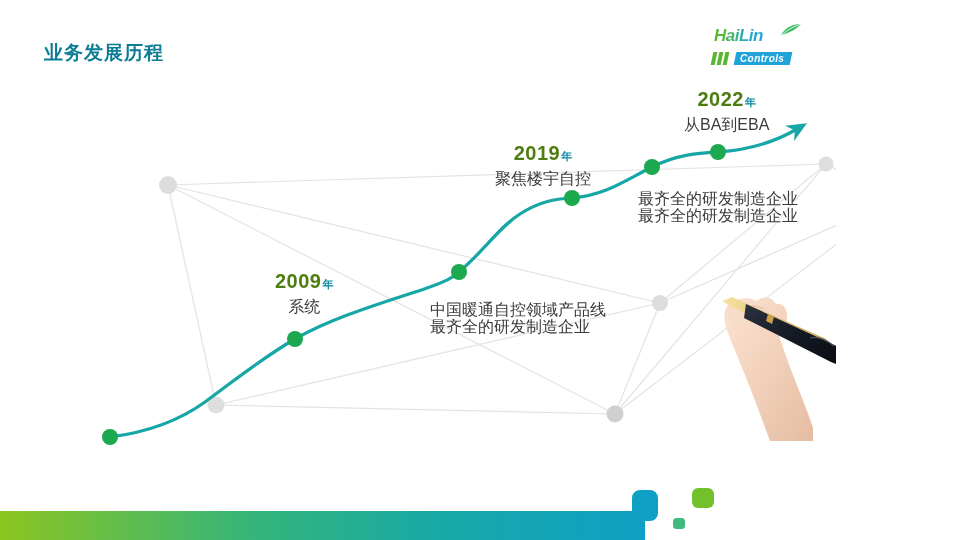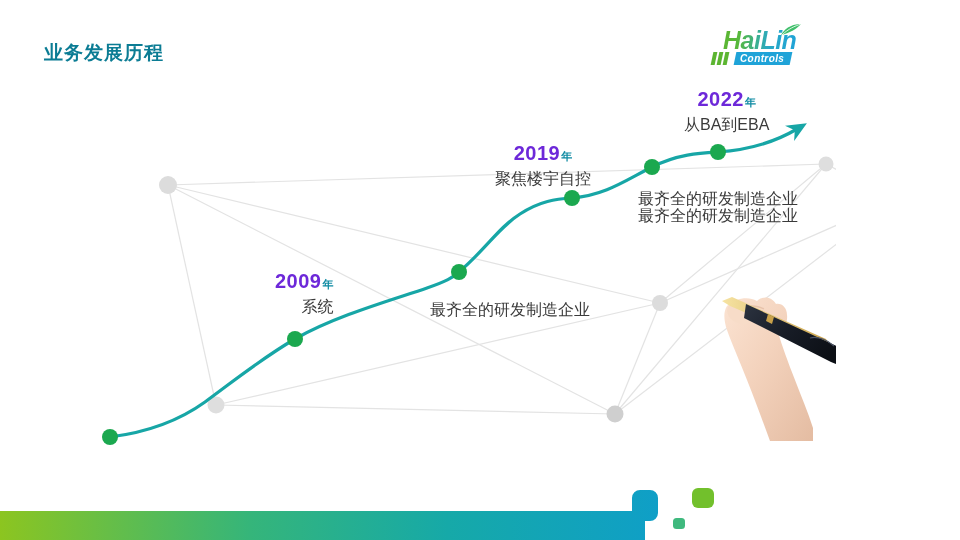--- a/index.html
+++ b/index.html
@@ -34,23 +34,23 @@
   
   #logo {
     position: absolute;
     right: 18px;
     top: 26px;
     width: 112px;
     height: 42px;
   }
   #logo-wordmark {
     position: absolute;
-    left: 17px;
+    left: 8px;
     top: 0px;
-    font-size: 25px;
+    font-size: 17px;
     font-style: italic;
     font-weight: bold;
     letter-spacing: -0.5px;
     background: linear-gradient(95deg, #5cb531 0%, #57b83c 22%, #29a9c4 62%, #1fa3d8 100%);
     -webkit-background-clip: text;
     background-clip: text;
     color: transparent;
     -webkit-text-fill-color: transparent;
     white-space: nowrap;
   }
@@ -108,21 +108,21 @@
   }
 
   
   .milestone {
     position: absolute;
     white-space: nowrap;
   }
   .milestone .year {
     font-size: 20px;
     font-weight: bold;
-    color: #6d28d9;
+    color: #4d7c0f;
     letter-spacing: 0.5px;
   }
   .milestone .year-suffix {
     font-size: 11px;
     font-weight: bold;
     color: #0f8ba3;
     margin-left: 1px;
   }
   .milestone .desc {
     margin-top: 5px;
@@ -248,31 +248,32 @@
 
     <path d="M22,25 L32,21 L126,63 L131,71 L124,70 L30,30 Z" fill="url(#nibgold)"></path>
     <path d="M46,28 L141,72 C150,76 152,82 148,86 C144,90 137,89 131,86
              L44,42 Z" fill="url(#penbody)"></path>
     <path d="M68,38 L74,41 L72,48 L66,45 Z" fill="#C9A14A"></path>
     <path d="M110,62 C118,60 128,64 134,70" stroke="#4A5263" stroke-width="1.2" fill="none"></path>
     <ellipse cx="146" cy="82" rx="6" ry="4.5" transform="rotate(22 146 82)" fill="#0A0D12"></ellipse>
   </svg>
 
 
-  <div class="milestone center" style="left:275px; top:270px;text-align:right;">
+  <div class="milestone center" style="left:275px; top:270px;">
     <div>
       <span class="year">2009</span><span class="year-suffix">年</span>
     </div>
     <div class="desc">
       <div>系统</div>
     </div>
   </div>
 
   <div class="milestone left" style="left:430px; top:296px;">
     <div class="desc">
+      <div>中国暖通自控领域产品线</div>
       <div>最齐全的研发制造企业</div>
     </div>
   </div>
 
   <div class="milestone center" style="left:495px; top:142px;">
     <div>
       <span class="year">2019</span><span class="year-suffix">年</span>
     </div>
     <div class="desc">
       <div>聚焦楼宇自控</div>

